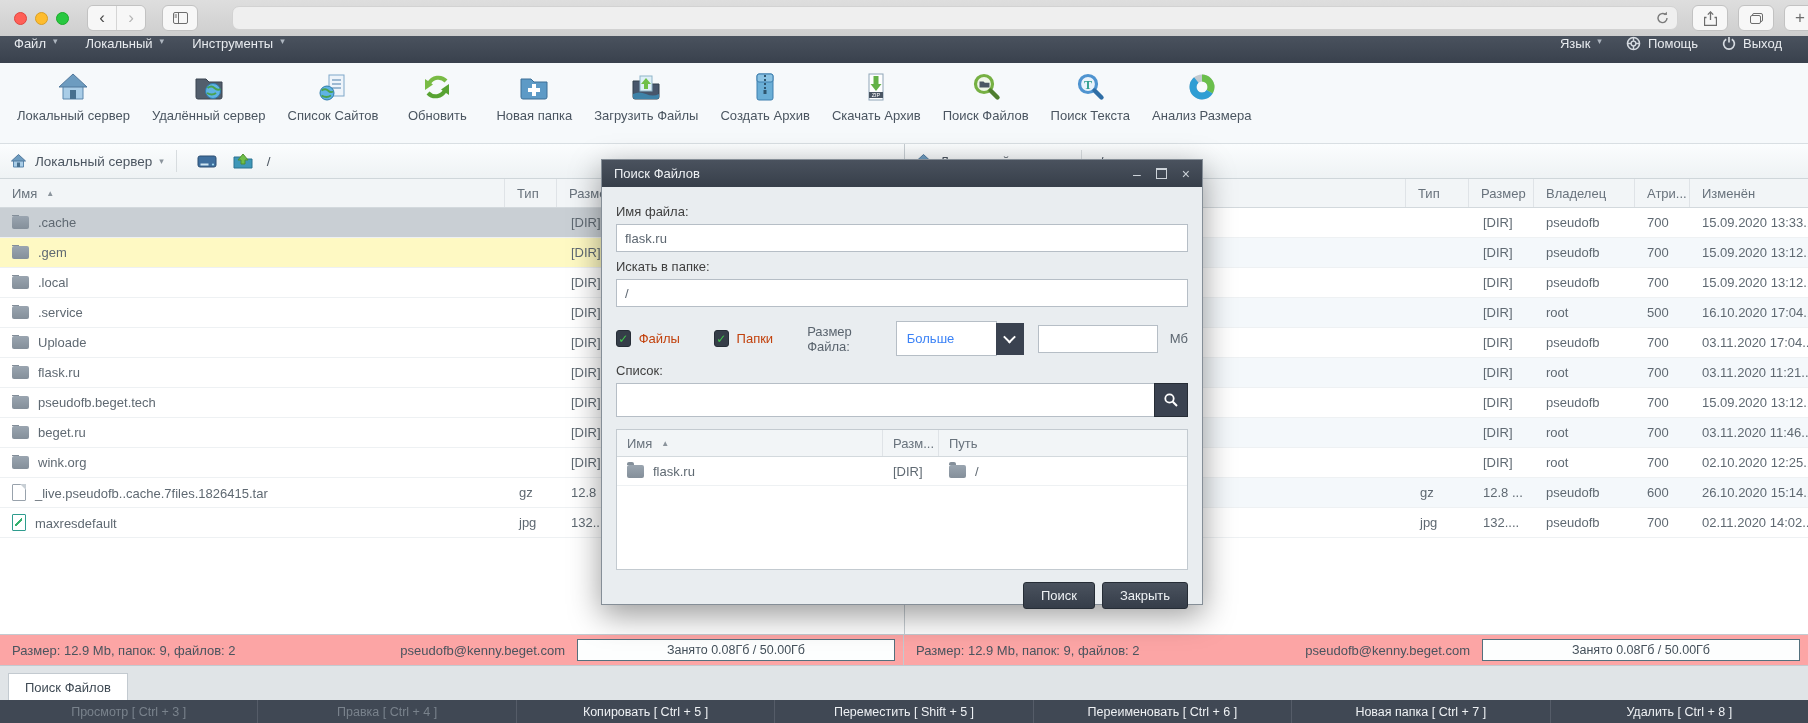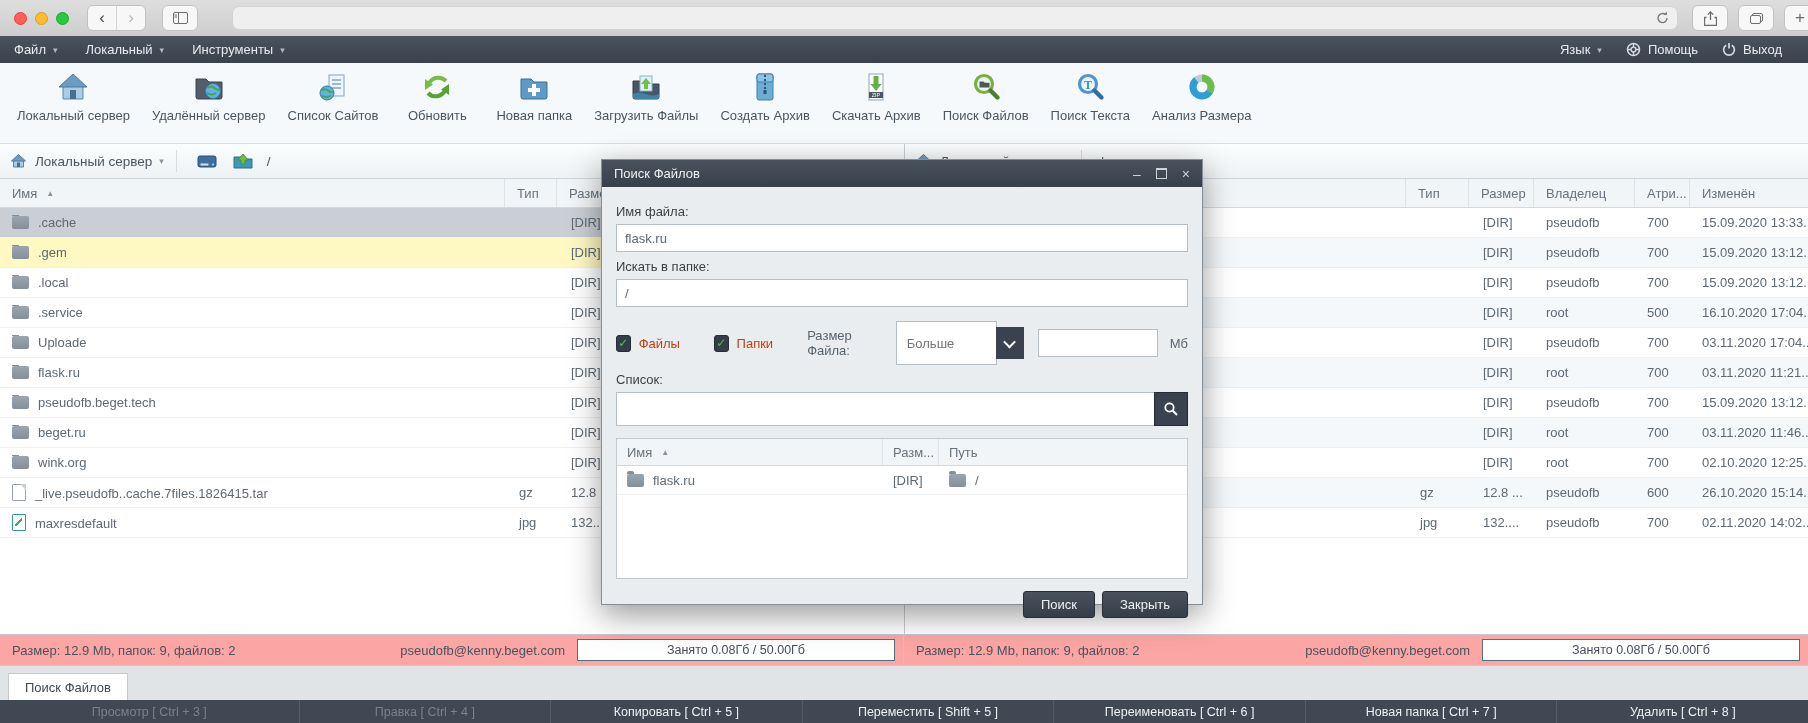--- a/index.html
+++ b/index.html
@@ -28,21 +28,21 @@
   .tabs-btn{width:34px;margin-left:10px;}
   .plus-btn{width:30px;margin-left:10px;margin-right:-8px;font-size:17px;color:#6d6d6d;}
   .tabsq{position:relative;width:13px;height:11px;}
   .tabsq::before,.tabsq::after{content:"";position:absolute;border:1.5px solid #6d6d6d;border-radius:2px;width:9px;height:7px;}
   .tabsq::before{right:0;top:0;}
   .tabsq::after{left:0;bottom:0;background:#f7f7f7;}
 
   
   .menubar{position:absolute;left:0;top:36px;width:100%;height:27px;
     background:linear-gradient(#4a525e,#39414d);display:flex;align-items:center;color:#e8ebef;}
-  .menu-item{padding:0 14px;display:flex;align-items:center;height:100%;cursor:default;}
+  .menu-item{padding:0 14px;display:flex;align-items:flex-start;height:100%;cursor:default;}
   .caret{font-size:9px;color:#aeb6c0;margin-left:7px;}
   .menu-right{margin-left:auto;display:flex;align-items:center;height:100%;padding-right:14px;}
   .menu-right .menu-item{padding:0 12px;}
   .micon{margin-right:7px;display:flex;}
 
   
   .toolbar{position:absolute;left:0;top:63px;width:100%;height:81px;background:#f6f9fb;
     border-bottom:1px solid #d9dfe3;display:flex;align-items:flex-start;padding-left:6px;box-sizing:border-box;}
   .tbtn{display:flex;flex-direction:column;align-items:center;gap:5px;padding:8px 11px 0;min-width:74px;}
   .tbtn .lbl{color:#4a5560;white-space:nowrap;}
@@ -92,22 +92,22 @@
   .wc-max{width:9px;height:8px;border:1px solid #cdd3d9;border-top-width:2px;display:inline-block;}
   .dlg-body{padding:10px 14px 12px;}
   .dlg-label{color:#404040;margin:7px 0 5px;}
   .dlg-input{width:100%;height:28px;box-sizing:border-box;border:1px solid #b6bec6;background:#fff;
     padding:0 8px;font:13px "Liberation Sans",sans-serif;color:#5c6670;outline:none;}
   .chk-row{display:flex;align-items:center;margin:14px 0 4px;}
   .cb{width:17px;height:17px;background:#353d48;border:1px solid #262d36;border-radius:3px;
     color:#42c94d;display:flex;align-items:center;justify-content:center;font-size:12px;font-weight:bold;margin-right:8px;box-sizing:border-box;}
   .cb-lab{margin-right:34px;color:#c2410c;}
   .sizelab{margin-right:12px;}
-  .sel{height:44px;width:116px;background:#fff;border:1px solid #b6bec6;display:flex;align-items:center;
-    padding:0 10px;box-sizing:border-box;color:#737373;}
+  .sel{height:35px;width:116px;background:#fff;border:1px solid #b6bec6;display:flex;align-items:center;
+    padding:0 10px;box-sizing:border-box;color:#3b82f6;}
   .selbtn{width:33px;height:32px;background:#3a4250;display:flex;align-items:center;justify-content:center;margin-left:-1px;}
   .chev{width:7px;height:7px;border-right:2px solid #fff;border-bottom:2px solid #fff;transform:rotate(45deg) translate(-1px,-1px);}
   .size-in{width:120px;height:28px;margin-left:14px;border:1px solid #b6bec6;background:#fff;
     padding:0 8px;font:13px "Liberation Sans",sans-serif;color:#5c6670;box-sizing:border-box;outline:none;}
   .unit{margin-left:12px;color:#5c6670;}
   .filter-row{display:flex;margin-top:2px;}
   .filter-in{flex:1;height:34px;box-sizing:border-box;border:1px solid #b6bec6;background:#fff;
     padding:0 8px;font:13px "Liberation Sans",sans-serif;color:#5c6670;outline:none;}
   .sbtn{width:34px;height:34px;background:#3a4250;border:1px solid #262d36;display:flex;align-items:center;
     justify-content:center;box-sizing:border-box;margin-left:-1px;}
@@ -130,21 +130,21 @@
   .status-half:first-child{border-right:1px solid #c3cad0;}
   .acct{margin-left:auto;margin-right:12px;}
   .quota{width:316px;height:20px;border:1px solid #53707d;background:#fdfefe;display:flex;
     align-items:center;justify-content:center;font-size:12.5px;color:#44505a;}
   .tabstrip{position:absolute;left:0;top:666px;width:100%;height:34px;background:#e0e4e7;box-sizing:border-box;}
   .btab{position:absolute;left:8px;bottom:0;height:26px;background:#fff;border:1px solid #c3cad0;border-bottom:none;
     display:flex;align-items:center;padding:0 16px;color:#3f4a54;}
   .fnbar{position:absolute;left:0;top:700px;width:100%;height:23px;background:#404854;display:flex;}
   .fnbtn{flex:1;display:flex;align-items:center;justify-content:center;color:#eef1f4;font-size:12.5px;}
   .fnbtn+.fnbtn{border-left:1px solid #555c68;}
-  .fnbtn.dim{color:#79828c;margin-left:24px;}
+  .fnbtn.dim{color:#79828c;}
 </style>
 </head>
 <body>
 
 <div class="screen">
 
   <div class="chrome">
     <div class="lights">
       <span class="light l-red"></span>
       <span class="light l-yel"></span>

